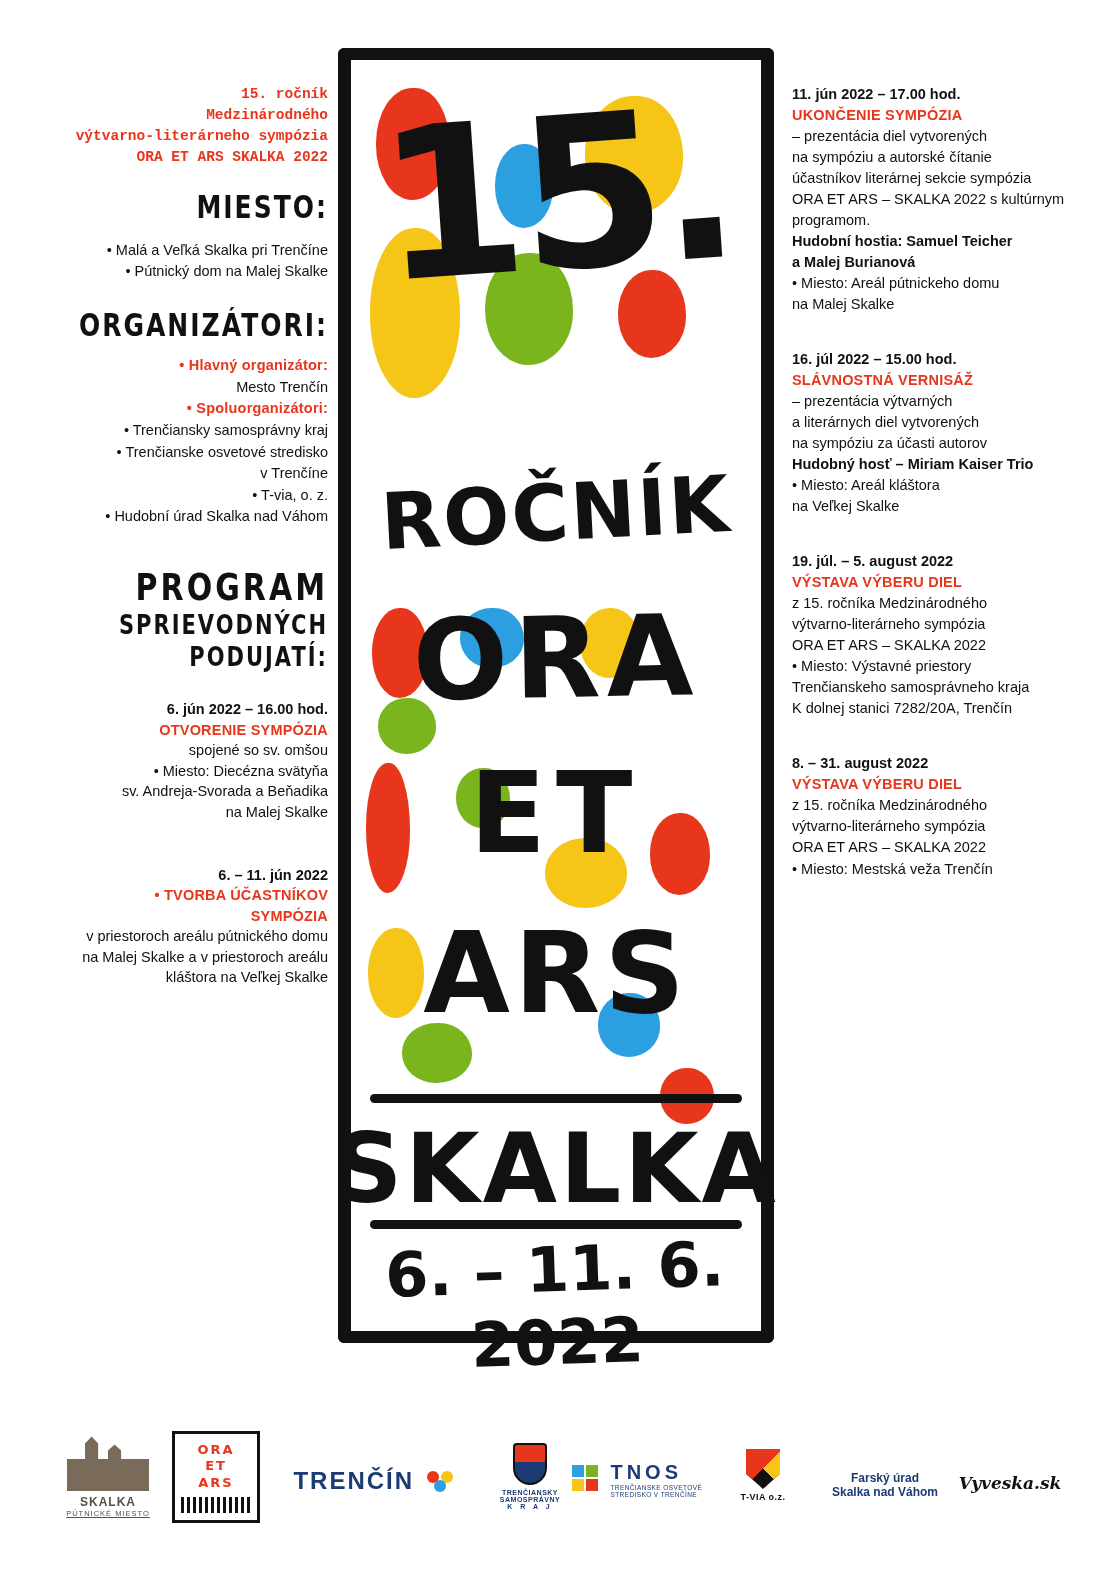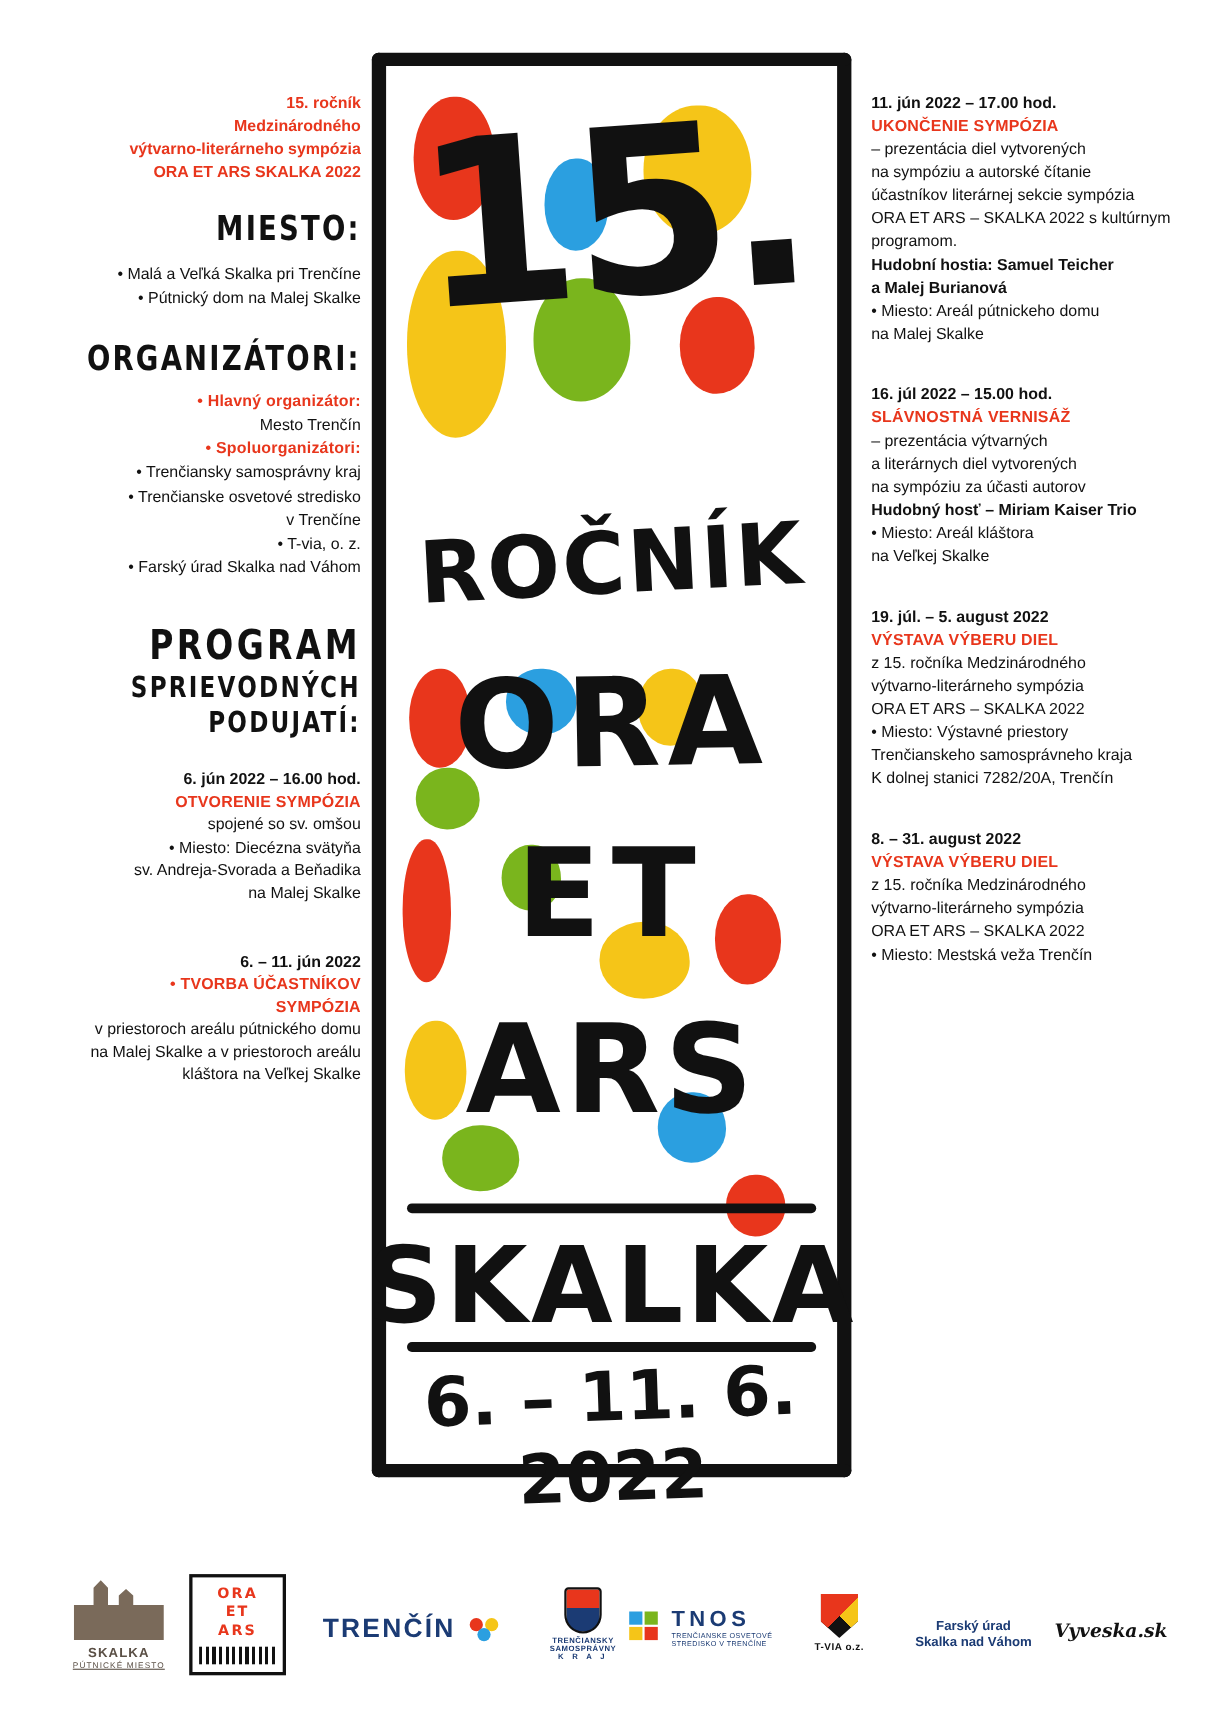--- a/index.html
+++ b/index.html
@@ -42,21 +42,21 @@
     line-height: 1.45;
   }
 
   .headline-red {
     color: #e8361c;
     font-weight: bold;
     font-size: 14.5px;
     line-height: 1.45;
     margin-bottom: 22px;
   }
-  .headline-red div { white-space: nowrap; }
+  .headline-red div { white-space: nowrap; font-family: Liberation Mono, monospace; }
 
   
   .scribble {
     font-family: "DejaVu Sans", sans-serif;
     font-weight: bold;
     letter-spacing: 2px;
     color: #111;
     text-transform: uppercase;
     transform: scaleY(1.25);
     transform-origin: right center;
@@ -313,21 +313,21 @@
     <div class="scribble sec-title-2">ORGANIZÁTORI:</div>
 
     <div class="bullets">
       <div class="title-red">• Hlavný organizátor:</div>
       <div>Mesto Trenčín</div>
       <div class="title-red">• Spoluorganizátori:</div>
       <div>• Trenčiansky samosprávny kraj</div>
       <div>• Trenčianske osvetové stredisko</div>
       <div>v Trenčíne</div>
       <div>• T-via, o. z.</div>
-      <div>• Farský úrad Skalka nad Váhom</div>
+      <div>• Hudobní úrad Skalka nad Váhom</div>
     </div>
 
     <div class="scribble sec-title-3">PROGRAM</div>
     <div class="scribble sec-sub-3">SPRIEVODNÝCH</div>
     <div class="scribble sec-sub-3b">PODUJATÍ:</div>
 
     <div class="blk">
       <div class="date">6. jún 2022 – 16.00 hod.</div>
       <div class="title-red">OTVORENIE SYMPÓZIA</div>
       <div>spojené so sv. omšou</div>

